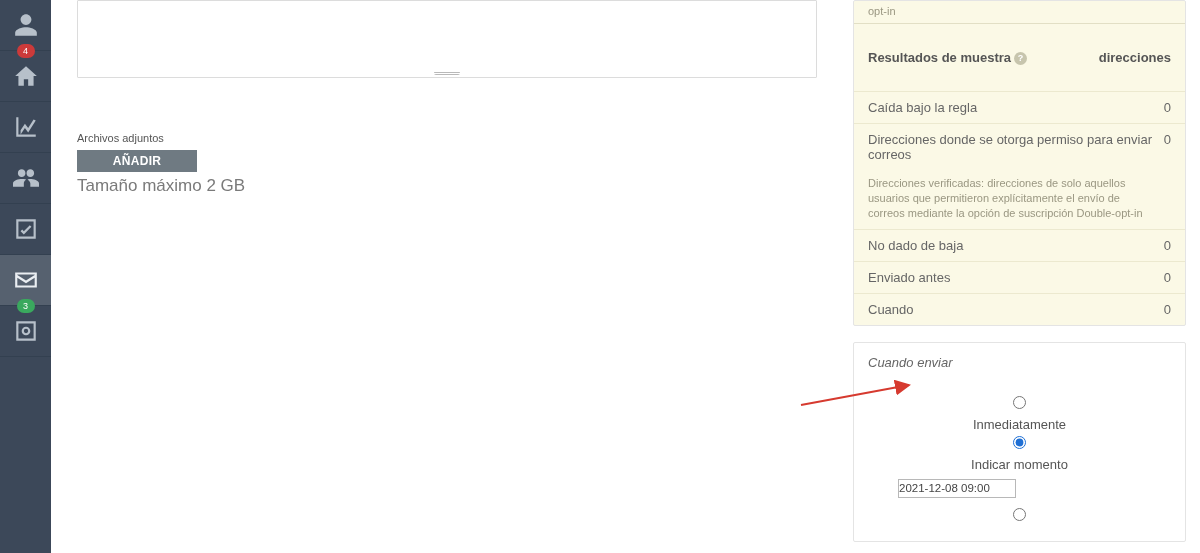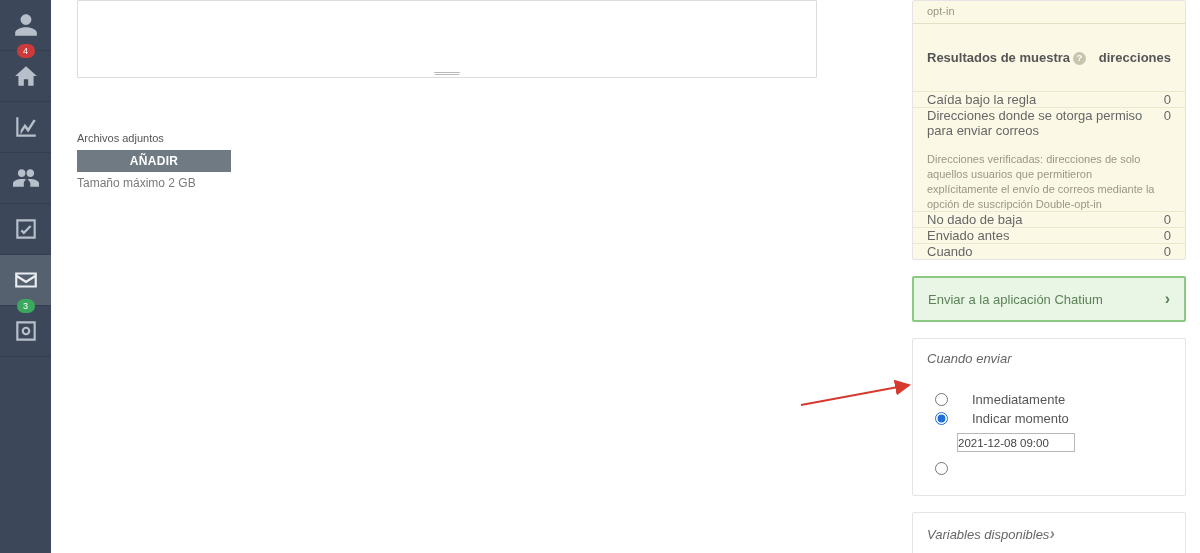--- a/index.html
+++ b/index.html
@@ -70,53 +70,53 @@
     left: 50%;
     transform: translateX(-50%);
     width: 26px;
     height: 4px;
     background: repeating-linear-gradient(0deg,#b9b9b9 0 1px, transparent 1px 2px);
     border-radius: 2px;
   }
   .attach-block { margin-top: 54px; width: 740px; }
   .attach-label { font-size: 11px; color: #555; margin-bottom: 6px; }
   .add-btn {
-    width: 154px;
+    width: 120px;
     height: 22px;
     background: #6f7a82;
     color: #fff;
     font-size: 12px;
     font-weight: 600;
     border: none;
     cursor: pointer;
     letter-spacing: .3px;
   }
-  .attach-hint { font-size: 12px; color: #7a7a7a; margin-top: 4px; }
+  .attach-hint { font-size: 17px; color: #7a7a7a; margin-top: 4px; }
 
   
   .right {
-    width: 288px;
+    width: 347px;
     padding-right: 14px;
   }
   .panel {
     border: 1px solid #e4e4e4;
     border-radius: 2px;
     margin-bottom: 16px;
     background: #fff;
   }
   .panel-yellow { background: #fbf9e6; }
   .panel-green {
     background: #e9f5e5;
     border: 2px solid #8bc884;
   }
   .row {
     display: flex;
     justify-content: space-between;
     align-items: flex-start;
-    padding: 0 14px;
+    padding: 8px 14px;
     border-top: 1px solid #ece9cf;
     font-size: 13px;
     color: #666;
   }
   .row:first-child { border-top: none; }
   .row .lbl { flex: 1; padding-right: 8px; }
   .row .val { color: #666; }
   .row .muted { font-size: 11px; color: #9a9782; line-height: 1.35; margin-top: 14px; display:block; }
   .row-top { padding: 4px 14px 6px; color:#9a9782; font-size:11px; border-top:none;}
   .hdr-row {
@@ -149,22 +149,22 @@
     color: #666;
     display:flex;justify-content:flex-start;align-items:center;
     cursor:pointer;
     font-style:italic;
   }
   .chev { font-size: 16px; color: #8a8a8a; font-weight: 700;}
   .panel-green .chev { color:#5c8256; }
 
   .sched-body { padding: 10px 22px 16px; }
   .radio-line {
-    display:flex;align-items:center;gap:24px;
-    font-size:13px;color:#555;margin:4px 0;
+    display:flex;align-items:center;gap:8px;
+    font-size:13px;color:#555;margin:4px 0;flex-direction:column;
   }
   .radio-line input { accent-color:#1f6fd4; margin:0; }
   .dt-input {
     margin: 3px 0 6px 22px;
     width: 118px;
     height: 19px;
     border:1px solid #b8b8b8;
     font-size:11.5px;
     padding:0 0;
     color:#444;
@@ -269,24 +269,20 @@
       <div class="row">
         <span class="lbl">Enviado antes</span>
         <span class="val">0</span>
       </div>
       <div class="row">
         <span class="lbl">Cuando</span>
         <span class="val">0</span>
       </div>
     </div>
 
-    <div class="panel panel-green panel-clickable">
-      <span>Enviar a la aplicación Chatium</span>
-      <span class="chev">›</span>
-    </div>
 
     <div class="panel">
       <div class="panel-hdr">
         <span>Cuando enviar</span>
       </div>
       <div class="sched-body">
         <label class="radio-line">
           <input type="radio" name="sched" style="">
           <span>Inmediatamente</span>
         </label>

